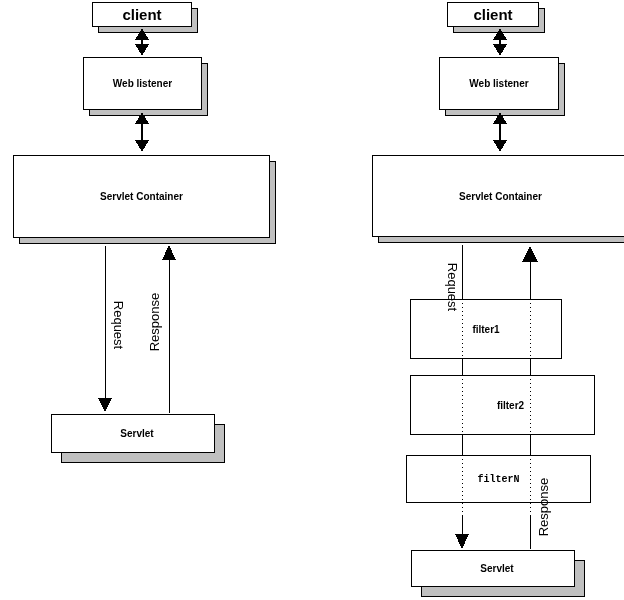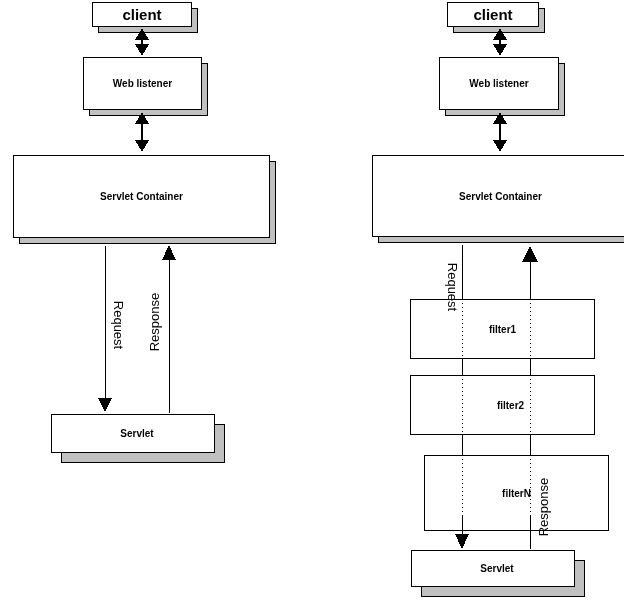--- a/index.html
+++ b/index.html
@@ -74,29 +74,29 @@
   </div>
 
   <div class="box shadow6" style="left:427px; top:57px; width:120px; height:53px;">
     <span class="wrapnarrow">Web listener</span>
   </div>
 
   <div class="box shadow6" style="left:360px; top:155px; width:257px; height:82px;">
     <span>Servlet Container</span>
   </div>
 
-  <div class="box" style="left:398px; top:299px; width:185px; height:60px;">
+  <div class="box" style="left:398px; top:299px; width:152px; height:60px;">
     <span>filter1</span>
   </div>
 
   <div class="box" style="left:398px; top:375px; width:185px; height:60px;padding-left:16px;">
     <span>filter2</span>
   </div>
 
-  <div class="box" style="left:412px; top:455px; width:185px; height:76px;">
+  <div class="box" style="left:394px; top:455px; width:185px; height:48px;font-family:Liberation Mono, monospace;">
     <span>filterN</span>
   </div>
 
   <div class="box shadow10" style="left:399px; top:550px; width:164px; height:37px;">
     <span>Servlet</span>
   </div>
 
   <div class="vlabel rot-cw" style="left:440px; top:287px;">Request</div>
   <div class="vlabel rot-ccw" style="left:531px; top:507px;">Response</div>
 

